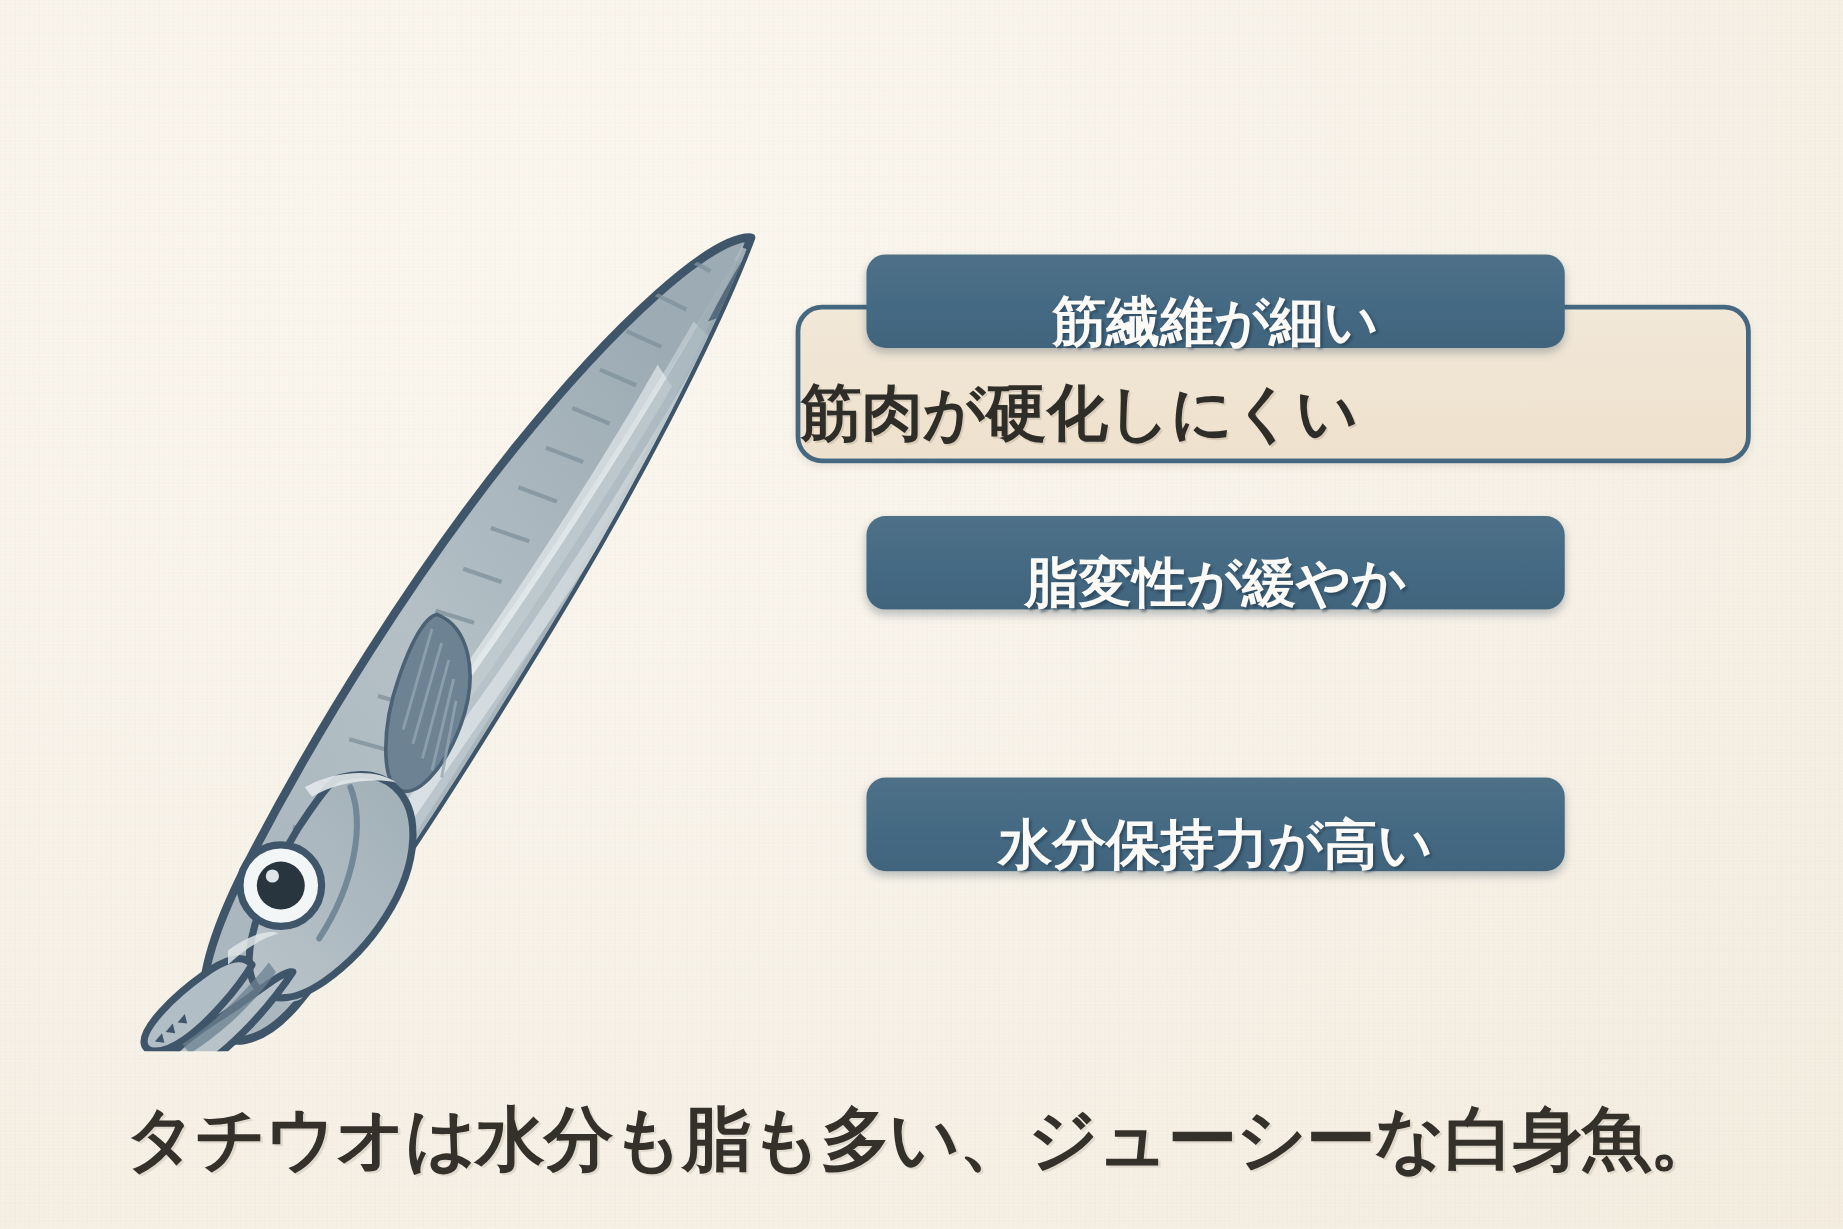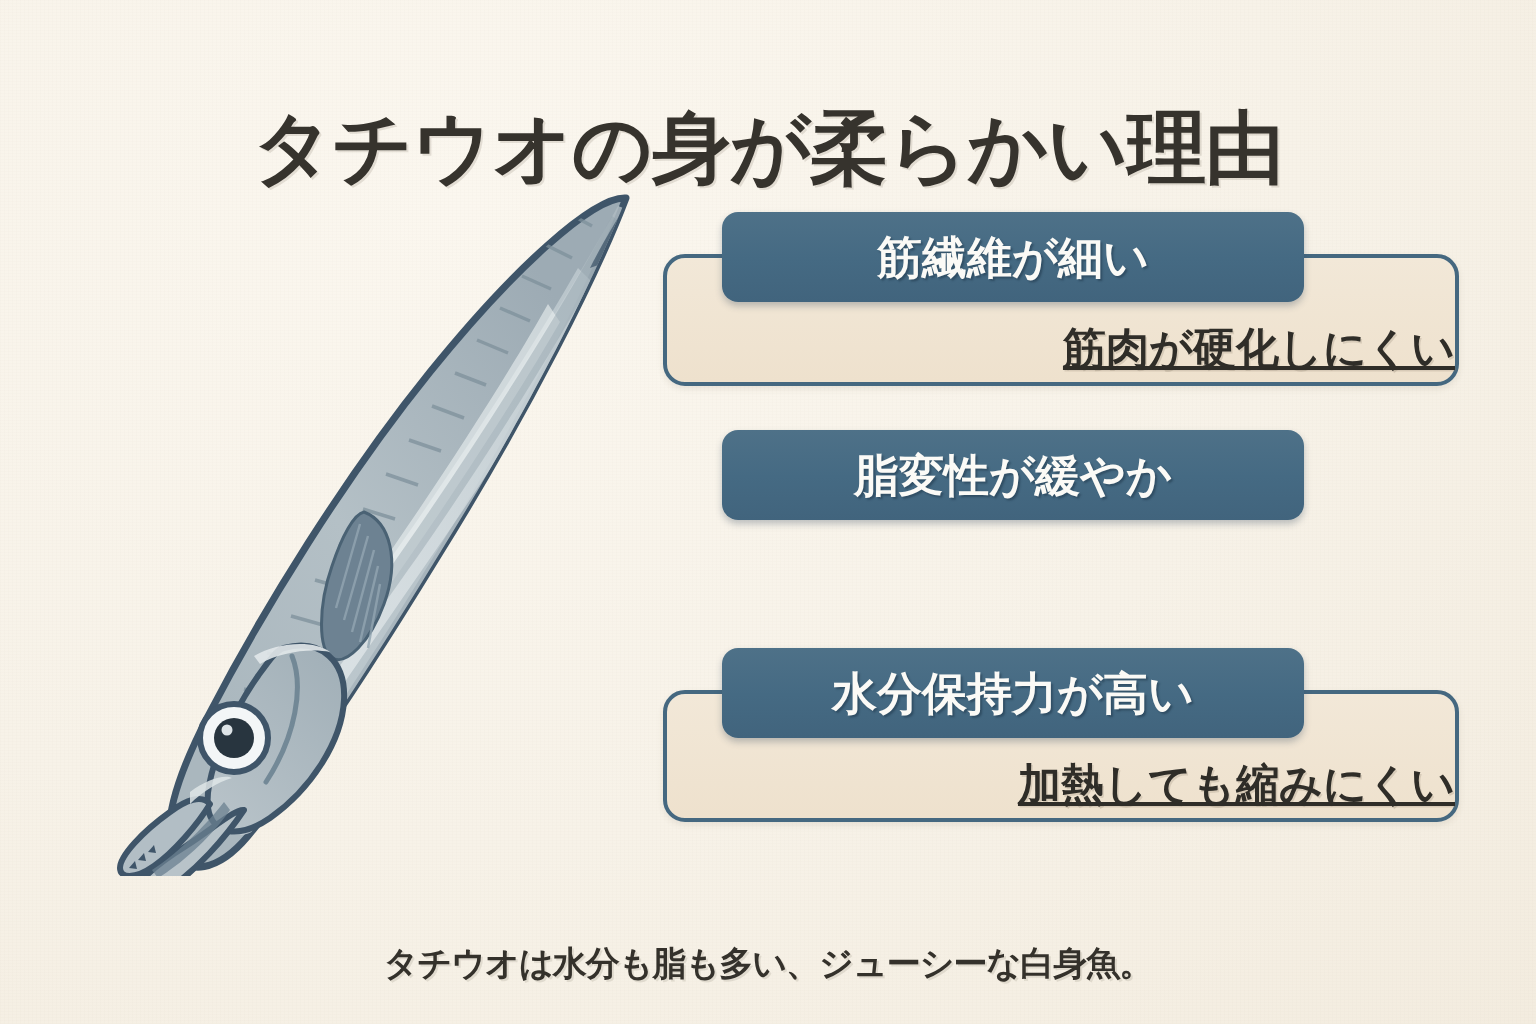--- a/index.html
+++ b/index.html
@@ -88,80 +88,78 @@
     border: 4px solid #456880;
     border-radius: 22px;
     box-shadow: 0 3px 6px rgba(90,80,62,.10);
   }
 
   .card-subtitle {
     position: absolute;
     left: 0;
     right: 0;
     bottom: 12px;
-    text-align: right;
-    font-size: 43px;
+    text-align: left;
+    font-size: 51px;
     font-weight: 700;
     color: #2f2d28;
     letter-spacing: 0px;
     line-height: 1;
     white-space: nowrap;
     text-shadow: 1.5px 1.5px 0 rgba(130,120,100,.22);
-    text-decoration: underline;
   }
 
   .card-header {
     position: absolute;
     left: 59px;
     top: 0;
     width: 582px;
-    height: 90px;
+    height: 78px;
     box-sizing: border-box;
     background: linear-gradient(180deg, #4e7188 0%, #456a83 52%, #41647d 100%);
     border-radius: 16px;
     box-shadow: 0 4px 7px rgba(50,70,88,.30);
     display: flex;
-    align-items: center;
+    align-items: flex-end;
     justify-content: center;
     z-index: 3;
   }
   .card-header-label {
     font-size: 45px;
     font-weight: 700;
     color: #fbfaf6;
     letter-spacing: 0px;
     line-height: 1;
     white-space: nowrap;
     text-shadow: 2px 2px 2px rgba(20,40,58,.40);
   }
 
   
   #footer-caption {
     position: absolute;
     left: 0;
     bottom: 42px;
     width: 1536px;
     text-align: center;
-    font-size: 34px;
+    font-size: 58px;
     font-weight: 700;
     color: #34312b;
     letter-spacing: -1px;
     line-height: 1.1;
     white-space: nowrap;
     text-shadow: 2px 2px 0 rgba(120,112,96,.16);
   }
 </style>
 </head>
 <body>
 
 <div id="stage">
 
   <div id="grain"></div>
 
-  <h1 id="page-title">タチウオの身が柔らかい理由</h1>
 
   <div id="fish-illustration">
     <svg viewBox="0 0 610 700" xmlns="http://www.w3.org/2000/svg" aria-hidden="true">
       <defs>
         <linearGradient id="bodyGrad" x1="0.15" y1="0.85" x2="0.85" y2="0.15">
           <stop offset="0%" stop-color="#aab7be"></stop>
           <stop offset="42%" stop-color="#b4c0c6"></stop>
           <stop offset="100%" stop-color="#9dabb4"></stop>
         </linearGradient>
         <linearGradient id="bellyGrad" x1="0" y1="1" x2="1" y2="0">
@@ -321,23 +319,20 @@
       </div>
     </div>
 
     <div class="reason-card">
       <div class="card-header">
         <span class="card-header-label">脂変性が緩やか</span>
       </div>
     </div>
 
     <div class="reason-card">
-      <div class="card-body">
-        <div class="card-subtitle">加熱しても縮みにくい</div>
-      </div>
       <div class="card-header">
         <span class="card-header-label">水分保持力が高い</span>
       </div>
     </div>
 
   </div>
 
   <div id="footer-caption">タチウオは水分も脂も多い、ジューシーな白身魚。</div>
 
 </div>

